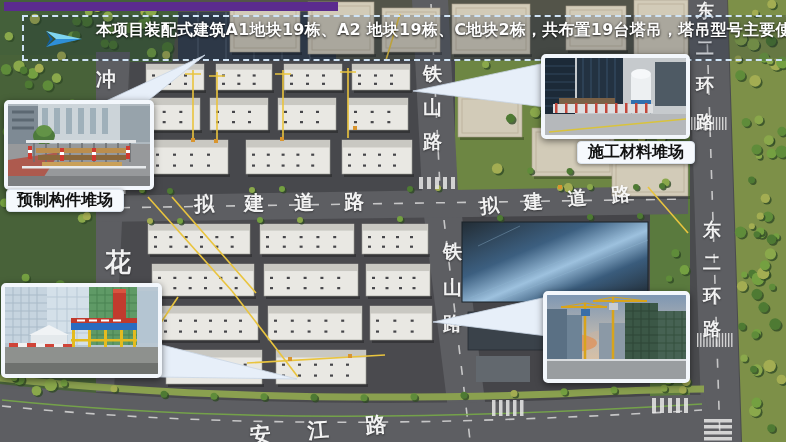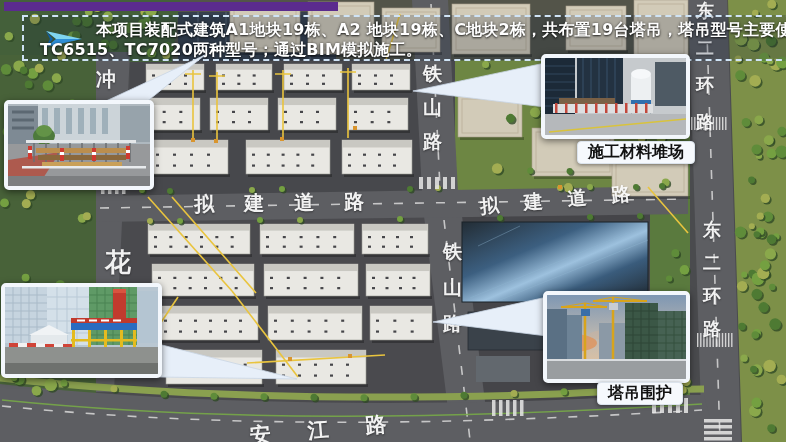--- a/index.html
+++ b/index.html
@@ -836,21 +836,20 @@
       <span class="road-row" style="left: 249px; top: 426px; font-size: 21px; letter-spacing: 37px; transform: rotate(-5deg);">安江路</span>
     </div>
 
   <div class="banner">
     <svg class="arrow" width="42" height="28" viewBox="0 0 42 28">
       <polygon points="2,6 38,14 12,14" fill="#7fd4f0"></polygon>
       <polygon points="2,22 38,14 12,14" fill="#2e8fd8"></polygon>
       <polygon points="2,6 9,14 2,22 6,14" fill="#0c5fa8"></polygon>
     </svg>
     <div class="banner-line line1">本项目装配式建筑A1地块19栋、A2 地块19栋、C地块2栋，共布置19台塔吊，塔吊型号主要使用</div>
-    <div class="banner-line line2">TC6515、TC7020两种型号；通过BIM模拟施工。</div>
   </div>
   <div class="purple-bar"></div>
 
   <svg id="pointer-layer" width="786" height="442" viewBox="0 0 786 442">
     <polygon points="205,55 106,101 130,115" fill="#e7eff9" stroke="#c9d6e4" stroke-width="0.8"></polygon>
     <polygon points="413,91 545,63 545,107" fill="#e7eff9" stroke="#c9d6e4" stroke-width="0.8"></polygon>
     <polygon points="297,379 158,344 158,377" fill="#e7eff9" stroke="#c9d6e4" stroke-width="0.8"></polygon>
     <polygon points="433,322 547,297 547,336" fill="#e7eff9" stroke="#c9d6e4" stroke-width="0.8"></polygon>
   </svg>
 
@@ -887,20 +886,21 @@
       <g fill="#ffffff">
           <rect x="20" y="46" width="4" height="3"></rect>
           <rect x="52" y="48" width="4" height="3"></rect>
           <rect x="84" y="48" width="4" height="3"></rect>
           <rect x="118" y="46" width="4" height="3"></rect>
         </g>
       <rect x="14" y="62" width="124" height="2.5" fill="#e8ebed"></rect>
       <rect y="72" width="142" height="10" fill="#7c7e80"></rect>
     </svg>
   </div>
+  <div class="callout-label" style="left:6px;top:189px;">预制构件堆场</div>
 
   <div class="inset" style="left:541px;top:54px;width:149px;height:85px;">
     <svg width="141" height="77" viewBox="0 0 141 77">
       <rect width="141" height="77" fill="#c6cacd"></rect>
       <rect x="0" y="0" width="30" height="56" fill="#1c2a38"></rect>
       <path stroke="#31475c" stroke-width="1" fill="none" d="M0,8H30M0,16H30M0,24H30M0,32H30M0,40H30M0,48H30"></path>
       <rect x="32" y="0" width="46" height="52" fill="#233241"></rect>
       <path stroke="#38506a" stroke-width="1" fill="none" d="M38,0V52M46,0V52M54,0V52M62,0V52M70,0V52"></path>
       <rect x="110" y="4" width="31" height="44" fill="#4e5a64"></rect>
       <rect x="86" y="16" width="20" height="30" rx="3" fill="#edf0f2"></rect>
@@ -998,15 +998,14 @@
       <g stroke="#d8a41c" stroke-width="2" fill="none">
           <path d="M14,12H60M46,6H100"></path>
         </g>
       <path stroke="#d8a41c" stroke-width="1" fill="none" d="M38,8 L14,12 M38,8 L60,12 M66,2 L46,6 M66,2 L100,6"></path>
       <rect x="34" y="14" width="9" height="7" fill="#3a6ea8"></rect>
       <rect x="62" y="8" width="9" height="7" fill="#c8cdd2"></rect>
       <rect y="64" width="139" height="2.5" fill="#d9dcdf"></rect>
       <rect y="66" width="139" height="18" fill="#999da0"></rect>
     </svg>
   </div>
-  <div class="callout-label" style="left:597px;top:382px;">塔吊围护</div>
 
 </div>
 
 </body></html>

